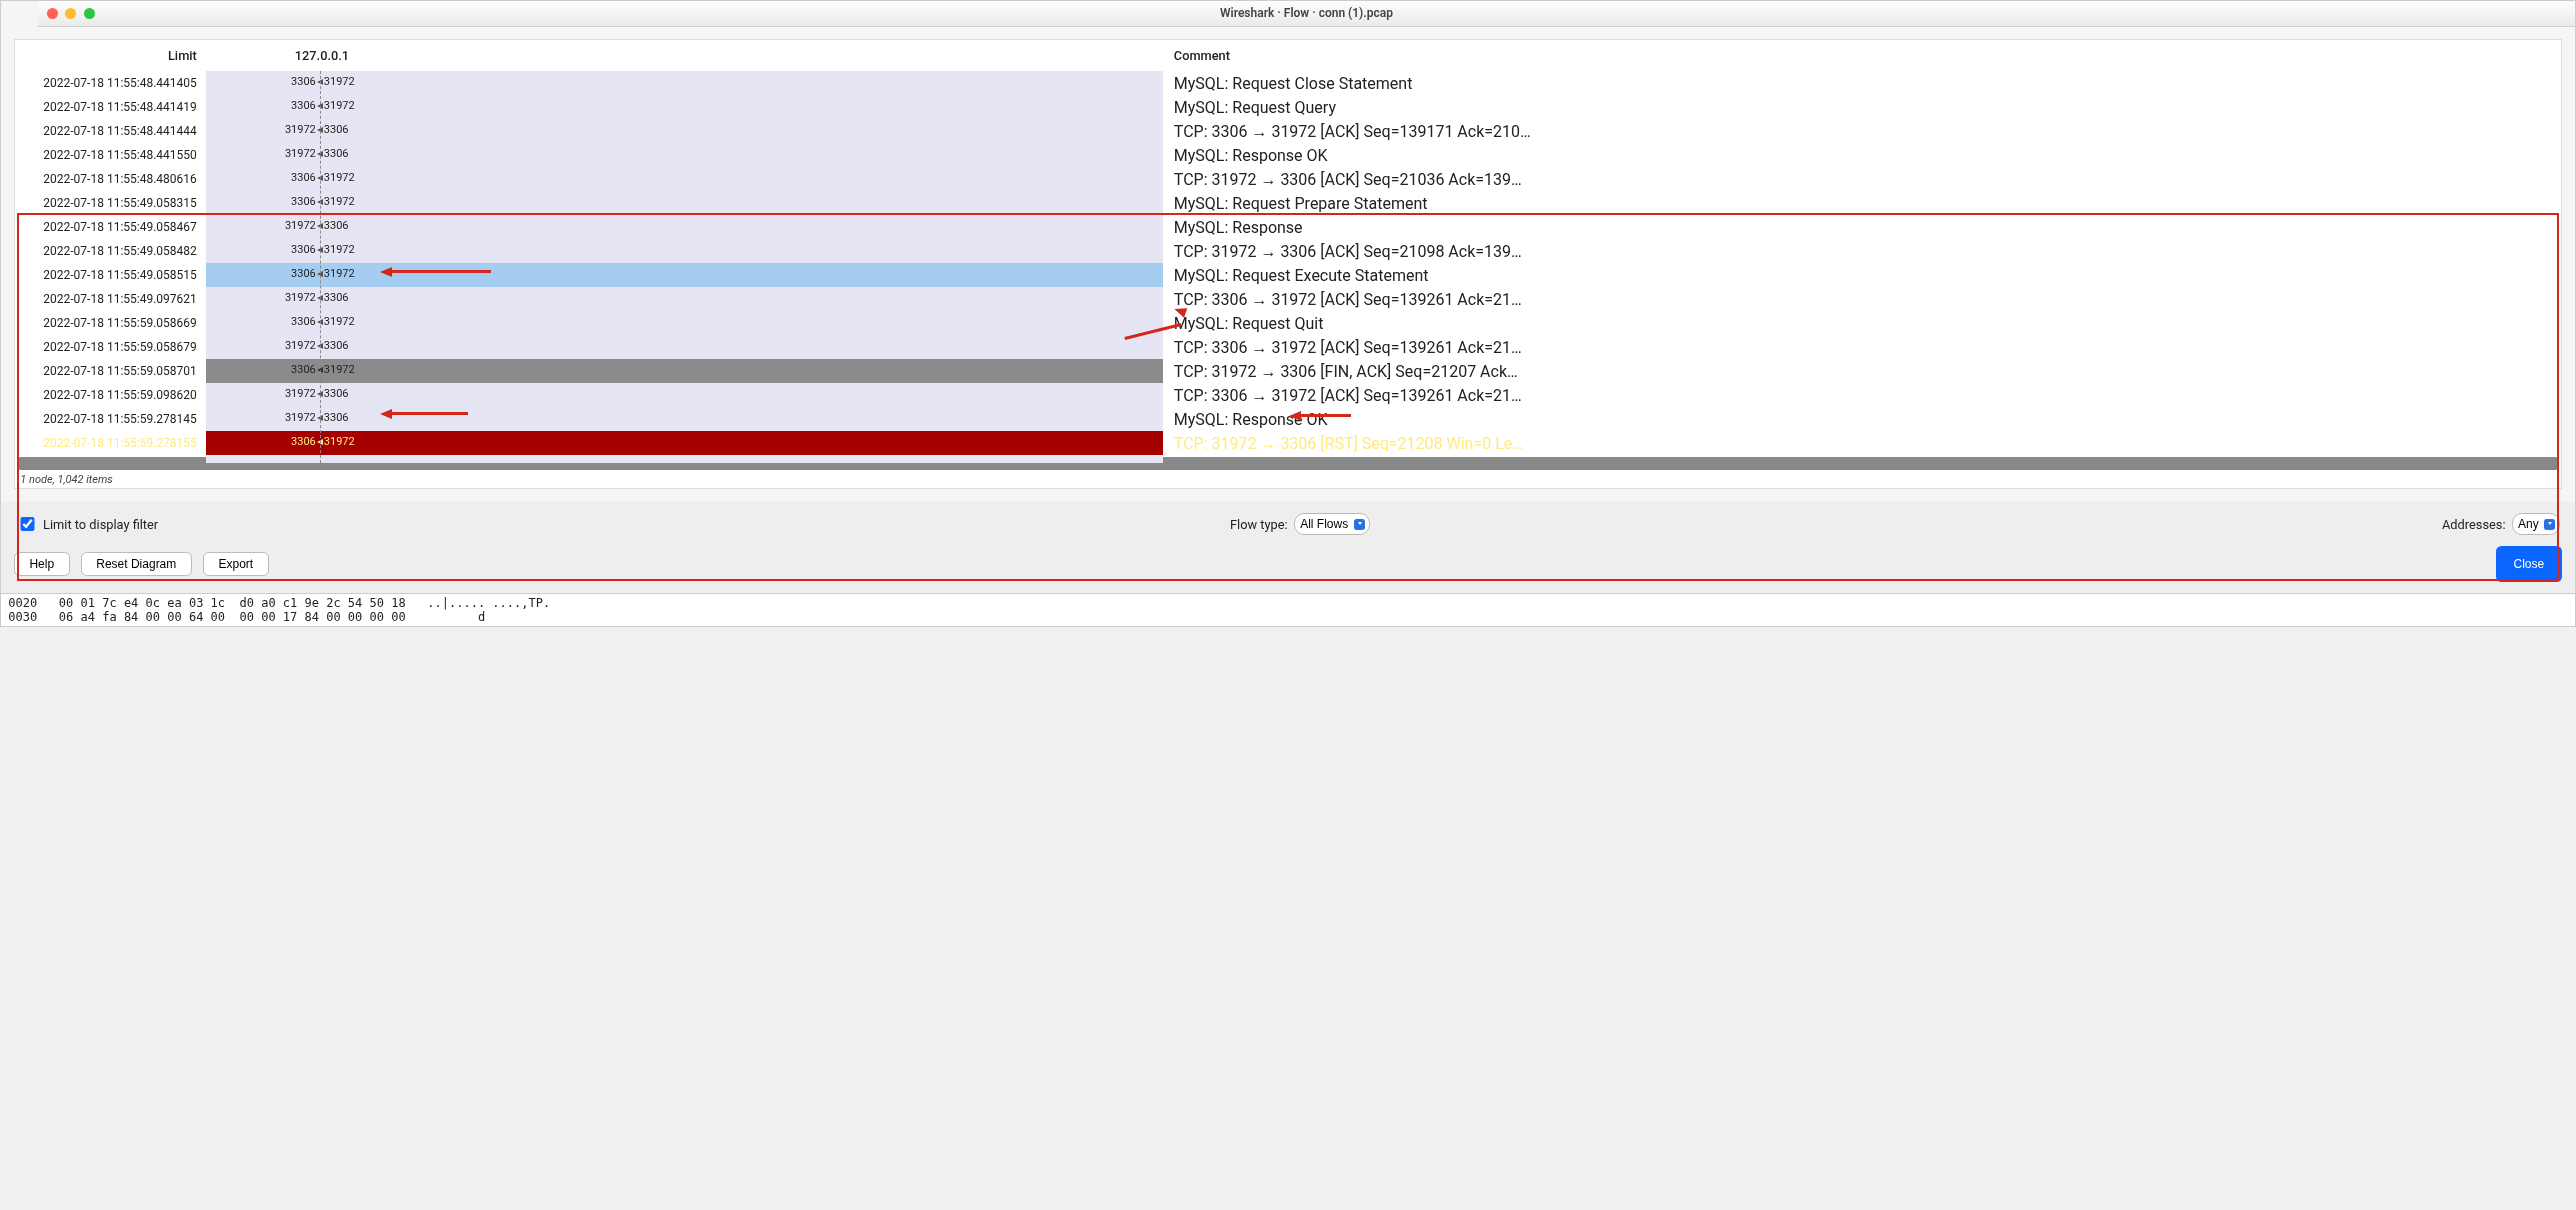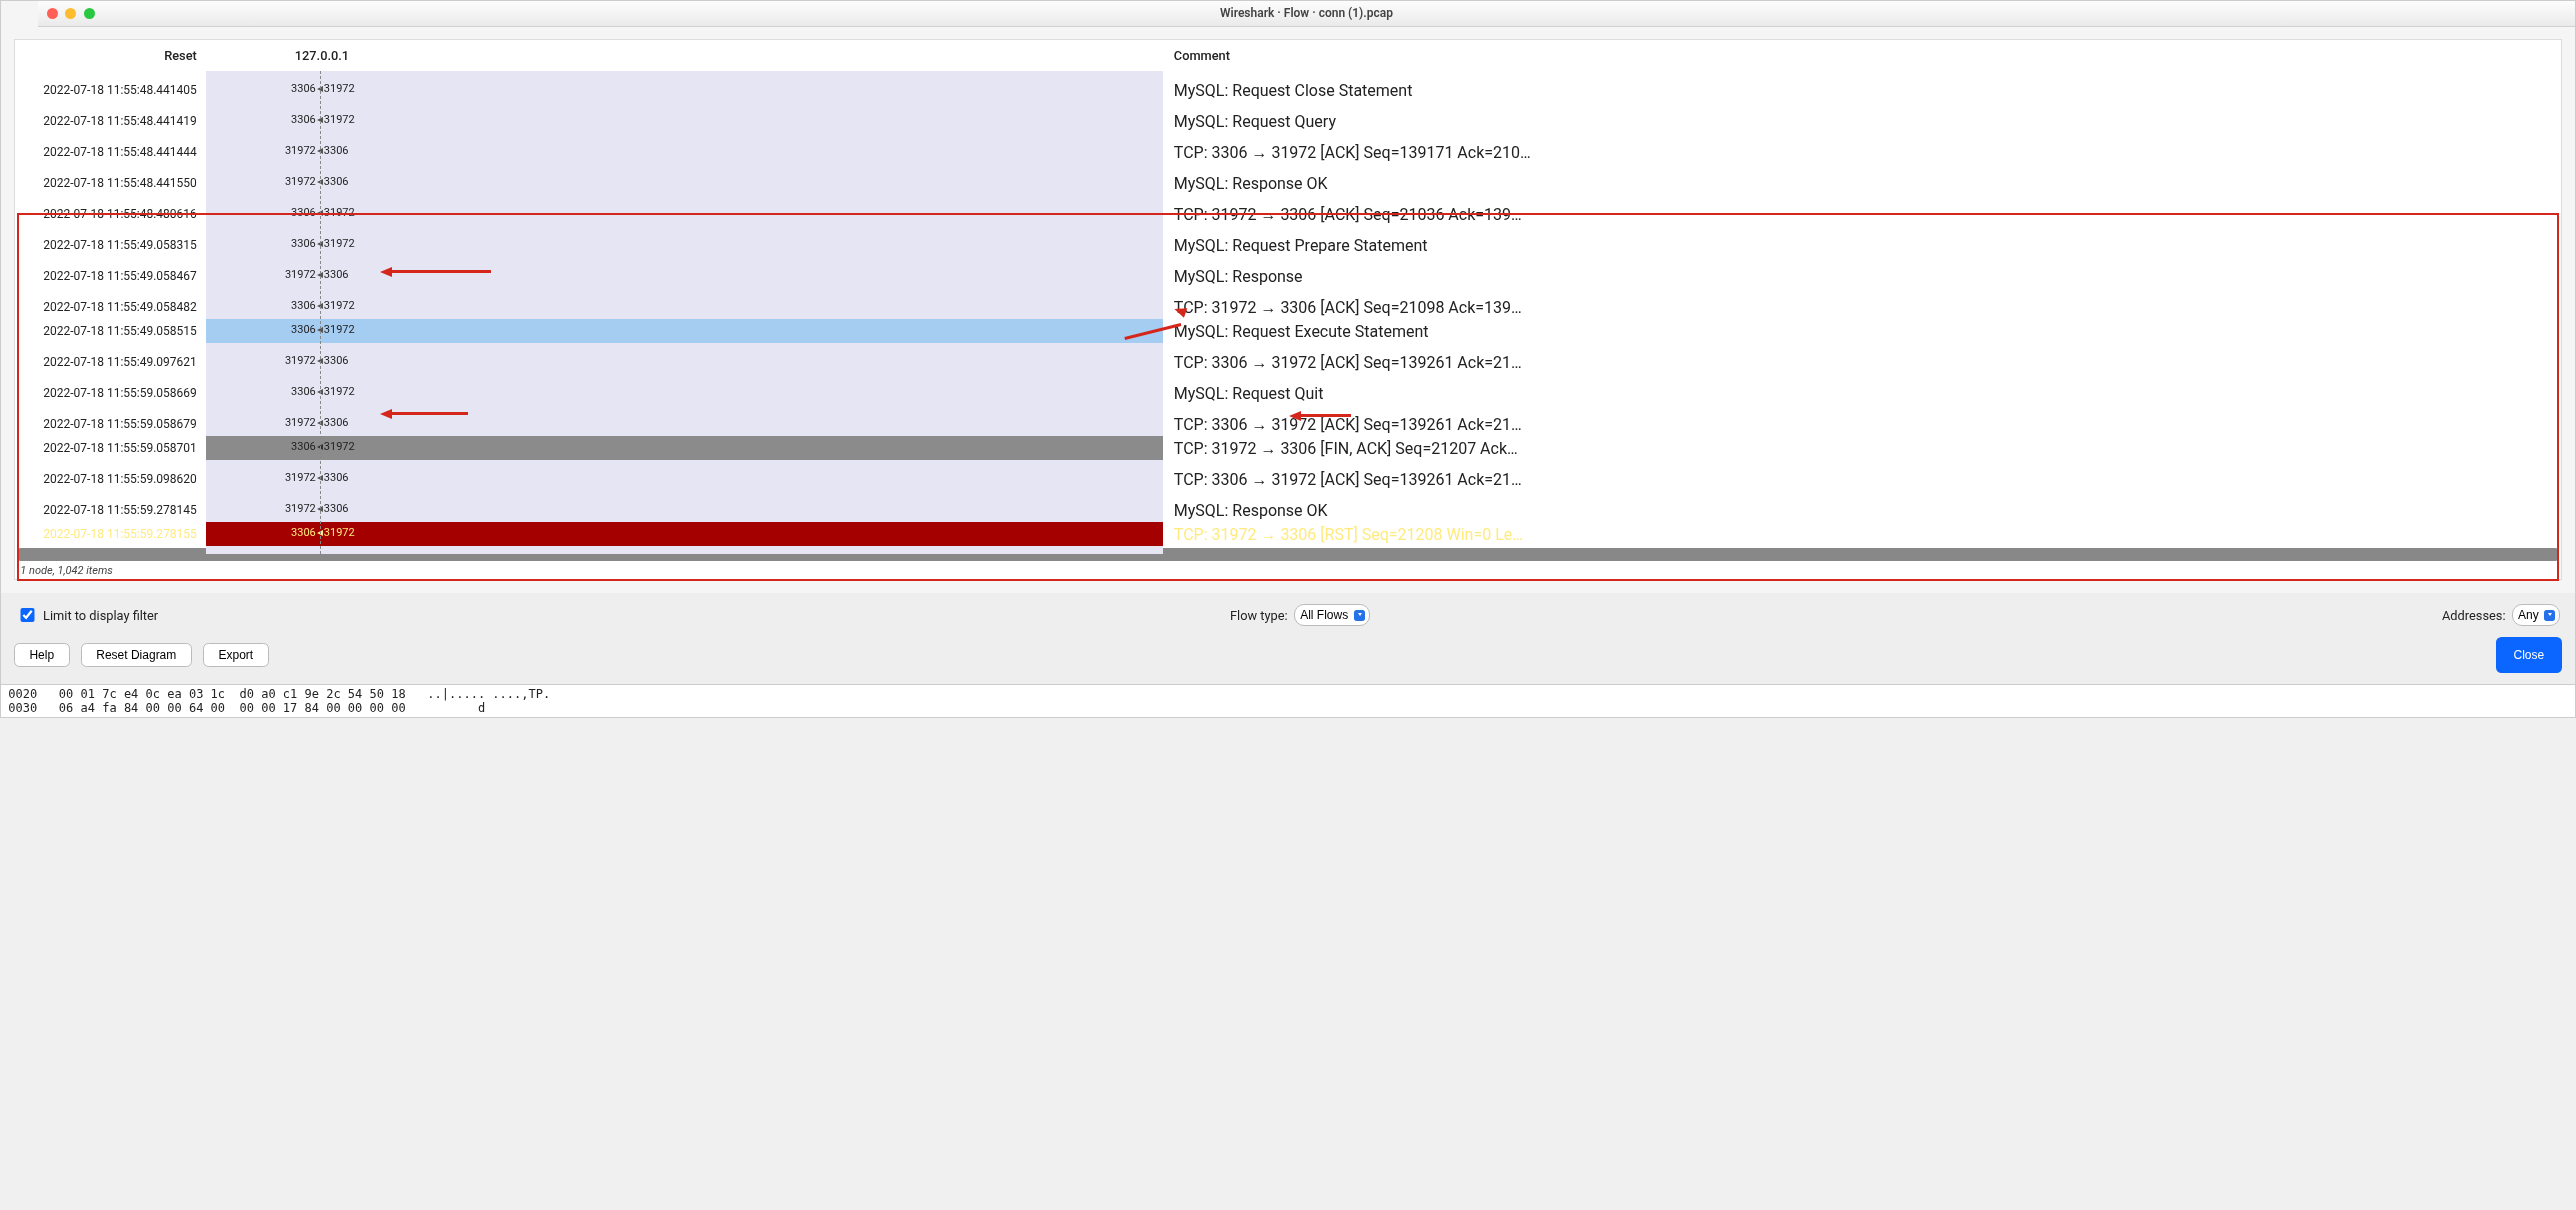--- a/index.html
+++ b/index.html
@@ -20,21 +20,21 @@
   .rows { position:relative; }
   .row { display:flex; align-items:center; height:24px; font-size:12px; }
   .row .col-time { font-variant-numeric:tabular-nums; }
   .row .ports { width:957px; position:relative; height:24px;text-decoration:underline; }
   .row .pleft { position:absolute; right:calc(100% - 110px); top:3.6px; font-size:11px; }
   .row .pright { position:absolute; left:118px; top:3.6px; font-size:11px; }
   .row .arrow { position:absolute; left:111px; top:8.2px; width:0;height:0; }
   .row .arrow.left { border-top:3.6px solid transparent; border-bottom:3.6px solid transparent; border-right:6.4px solid #555; }
   .row .col-comment { font-size:16px; white-space:nowrap; overflow:hidden; text-overflow:ellipsis; }
 
-  .bg-normal { background:#e5e5f4;margin-top:7px; }
+  .bg-normal { background:#e5e5f4; }
   .bg-selected { background:#a5cdf2; }
   .bg-grey { background:#8b8b8b; }
   .bg-red { background:#a40000; color:#ffea7f; }
   .bg-red .arrow.left { border-right-color:#ffea7f; }
   .row.bg-grey .arrow.left { border-right-color:#333; }
 
   .diagram-bg { position:absolute; top:31px; left:191px; width:957px; bottom:25.5px; background:#e5e5f4; z-index:0; }
   .rows .row { position:relative; z-index:1; }
   .vline { position:absolute; top:31px; bottom:25.5px; left:calc(191px + 114px); width:0; border-left:0.9px dashed #888; z-index:2; pointer-events:none;}
 
@@ -75,21 +75,21 @@
     </div>
     <div class="title">Wireshark · Flow · conn (1).pcap</div>
   </div>
 
   <div class="content">
 
     <div class="diagram-bg"></div>
     <div class="vline"></div>
 
     <div class="header-row">
-      <div class="col-time">Reset</div>
+      <div class="col-time">Limit</div>
       <div class="col-diagram">127.0.0.1</div>
       <div class="col-comment">Comment</div>
     </div>
 
     <div class="rows" id="rows">
         <div class="row bg-normal" style="background: transparent;">
           <div class="col-time">2022-07-18 11:55:48.441405</div>
           <div class="ports">
             <span class="pleft">3306</span>
             <span class="arrow left"></span>

